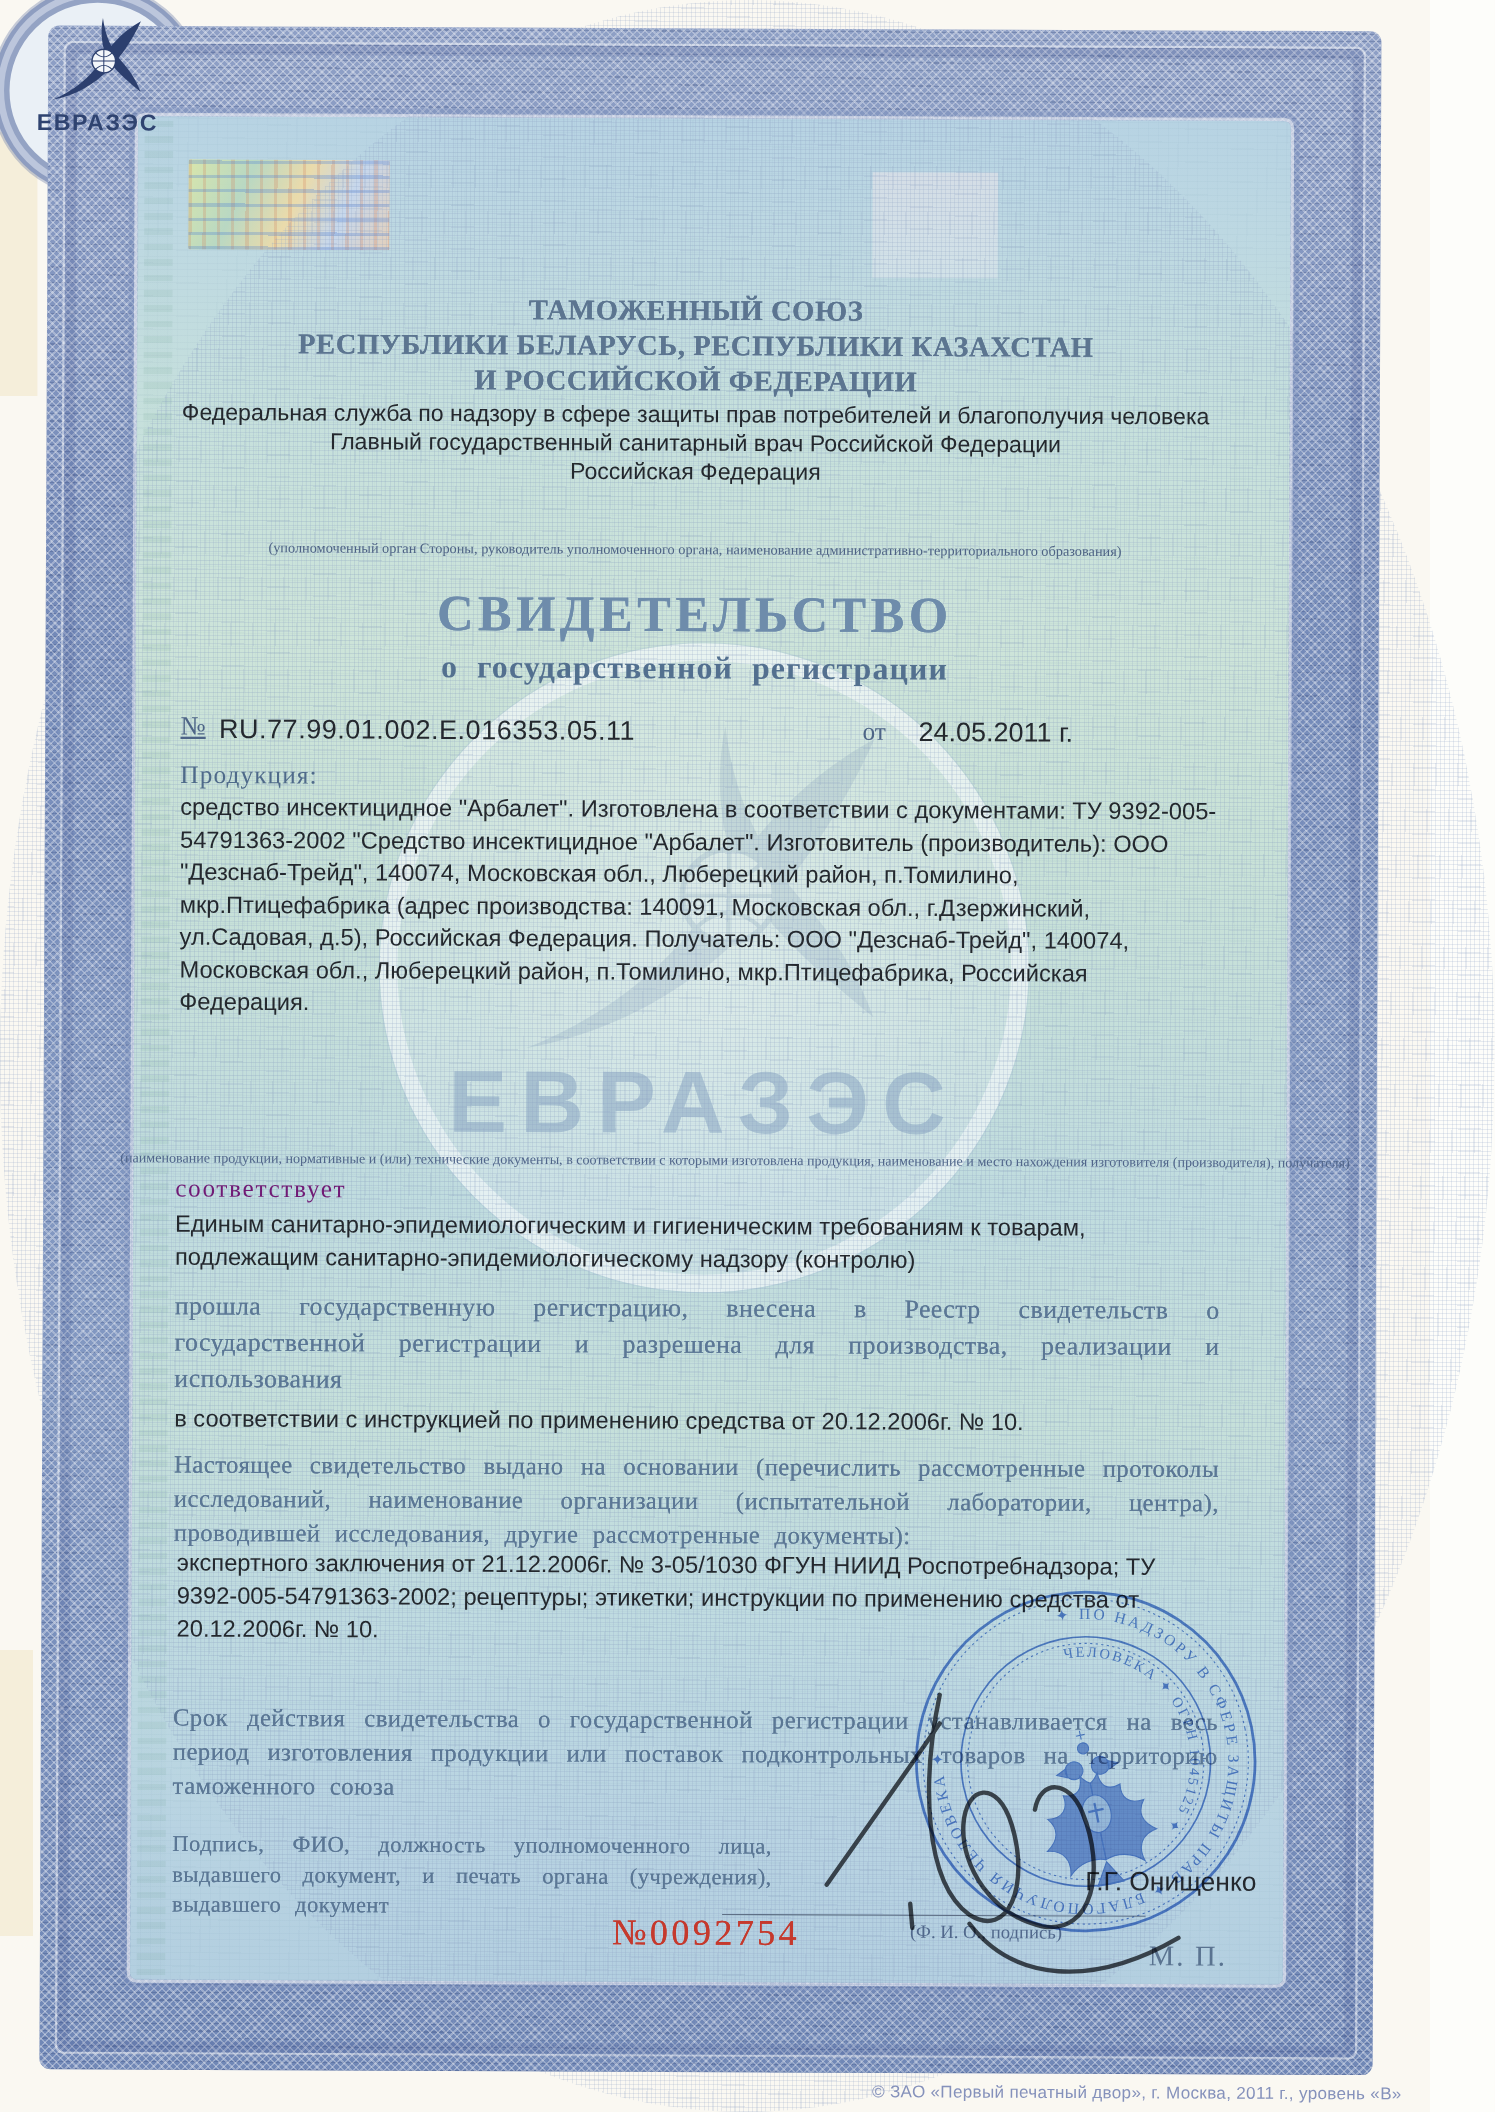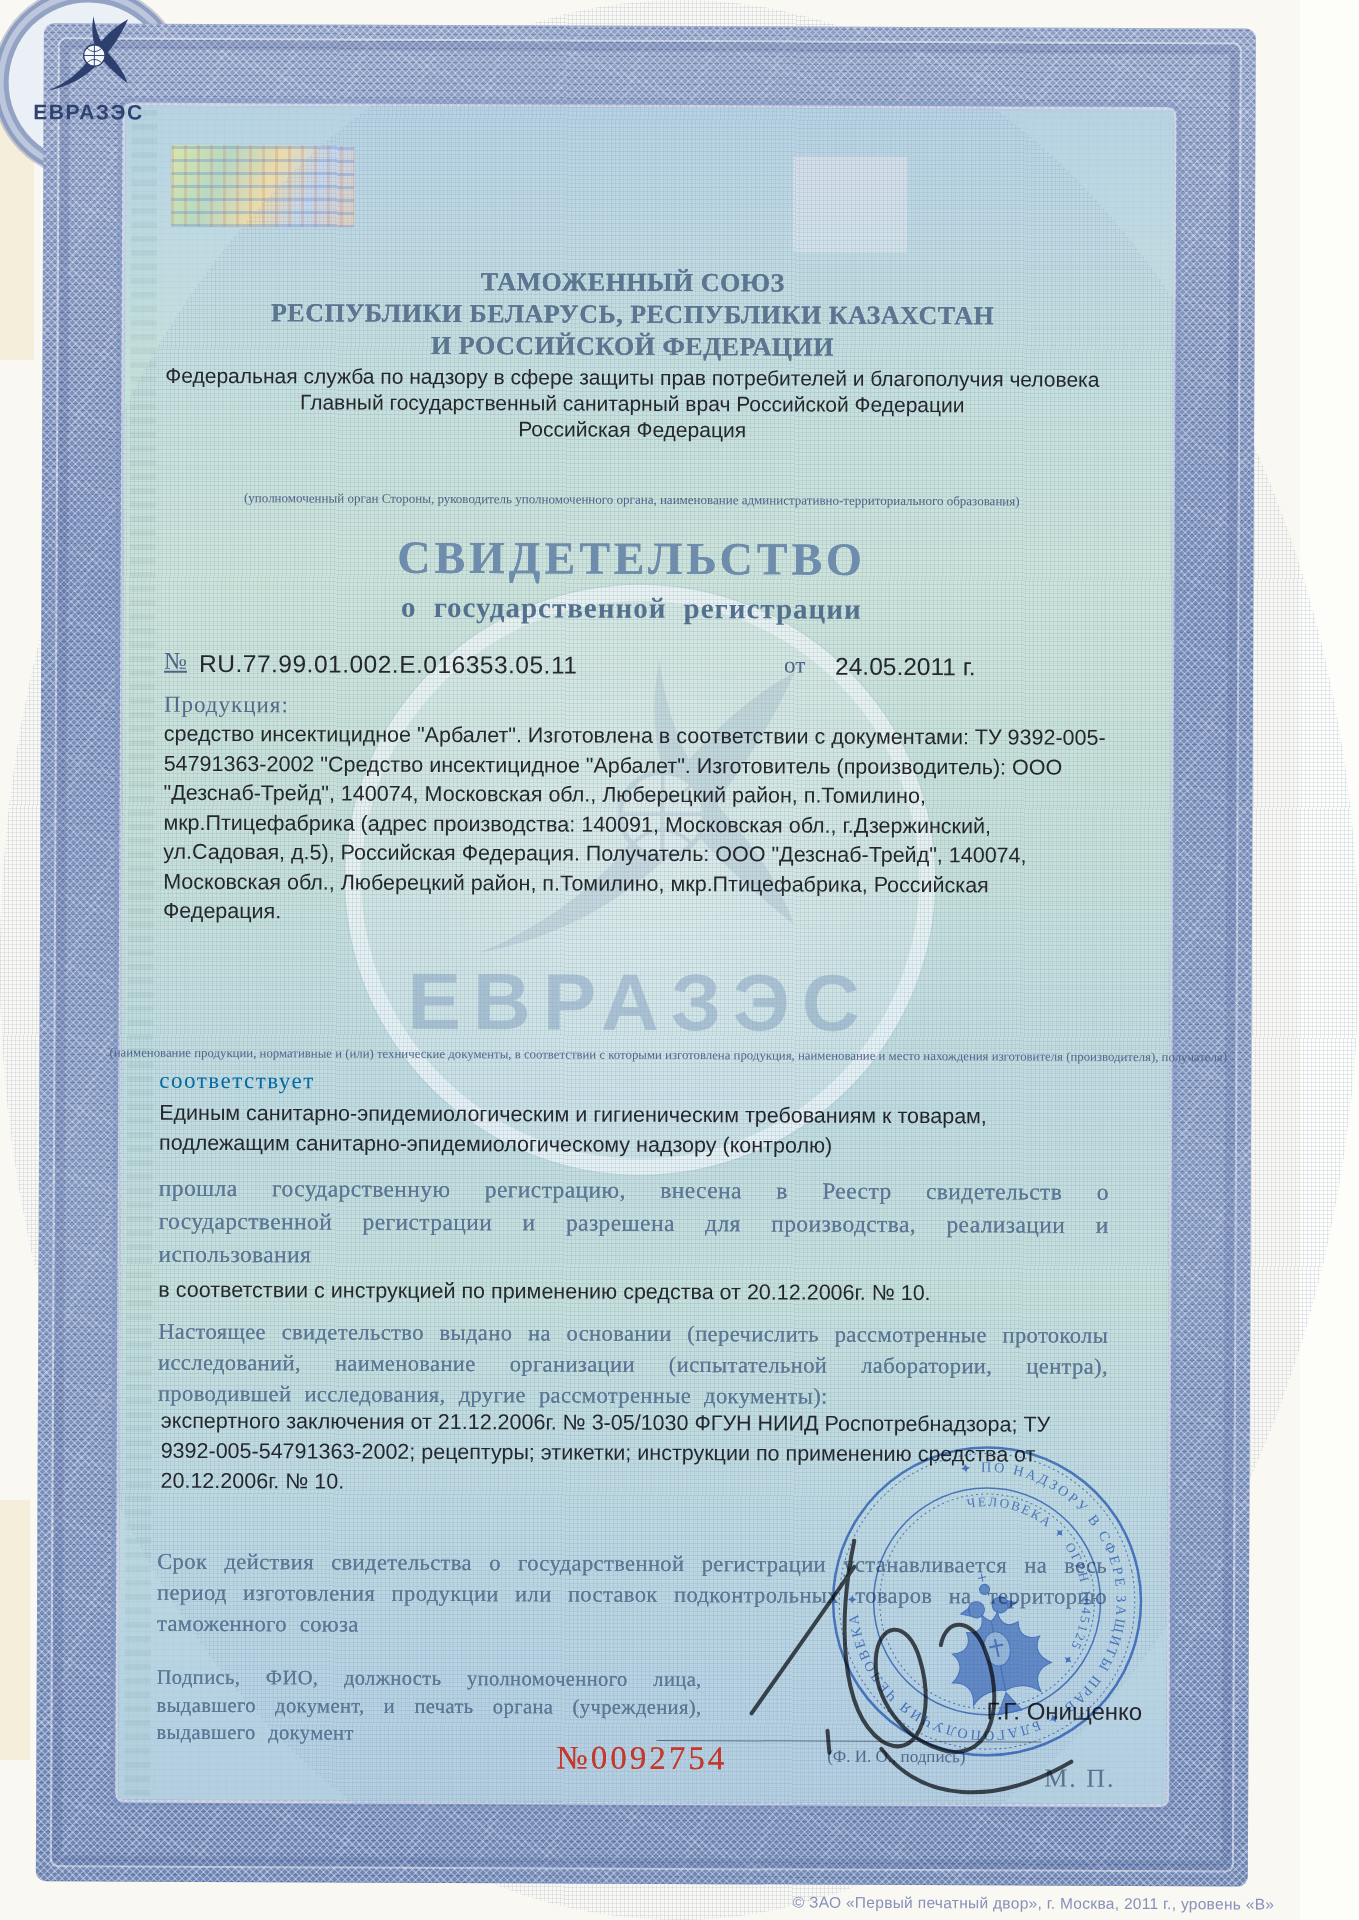--- a/index.html
+++ b/index.html
@@ -80,21 +80,21 @@
   .note{top:492px;font-size:13px;color:#4d6284;white-space:nowrap;left:115px;width:1030px;}
   .title{top:532px;font-size:46px;font-weight:bold;color:#6e8cab;letter-spacing:4px;text-shadow:0 0 .6px #6e8cab;}
   .subtitle{top:592px;font-size:29px;font-weight:bold;color:#53708f;word-spacing:9px;letter-spacing:1px;}
   .no-label{left:163px;top:650px;font-size:24px;color:#4d6486;text-decoration:underline;}
   .no-value{left:198px;top:652px;font-size:24.5px;letter-spacing:.5px;}
   .ot-label{left:783px;top:652px;font-size:23px;color:#4d6486;text-align:right;}
   .ot-value{left:818px;top:652px;font-size:24.5px;margin-left:16px;}
   .prod-label{left:163px;top:694px;font-size:23px;color:#4f6a8a;letter-spacing:1px;}
   .prod-text{left:163px;top:722px;width:945px;font-size:21.5px;line-height:29.5px;}
   .footnote{top:1048px;font-size:12.8px;color:#50658a;white-space:nowrap;left:110px;width:1040px;text-align:center;}
-  .sootv{left:160px;top:1070px;font-size:23px;color:#0369a1;letter-spacing:1.5px;}
+  .sootv{left:160px;top:1070px;font-size:23px;color:#701a75;letter-spacing:1.5px;}
   .compl{left:160px;top:1100px;width:950px;font-size:21.5px;line-height:30px;}
   .jser{color:#5b7795;text-align:justify;word-spacing:7px;letter-spacing:.4px;text-shadow:0 0 .4px #5b7795;}
   .regstmt{left:160px;top:1174px;width:950px;font-size:23.5px;line-height:33px;}
   .instr{left:160px;top:1280px;font-size:21.5px;}
   .basis{left:160px;top:1318px;width:950px;font-size:22.5px;line-height:31px;}
   .docs{left:163px;top:1408px;width:950px;font-size:21.5px;line-height:30px;}
   .validity{left:160px;top:1548px;width:950px;font-size:22.5px;line-height:31px;}
   .signnote{left:160px;top:1666px;width:545px;font-size:20.5px;line-height:27.5px;}
   .rednum{left:560px;top:1740px;font-size:33px;color:#c5392d;letter-spacing:3px;text-shadow:0 0 .5px #c5392d;}
   .sigline{left:660px;top:1740px;width:385px;border-top:1.5px solid #5f7086;}

